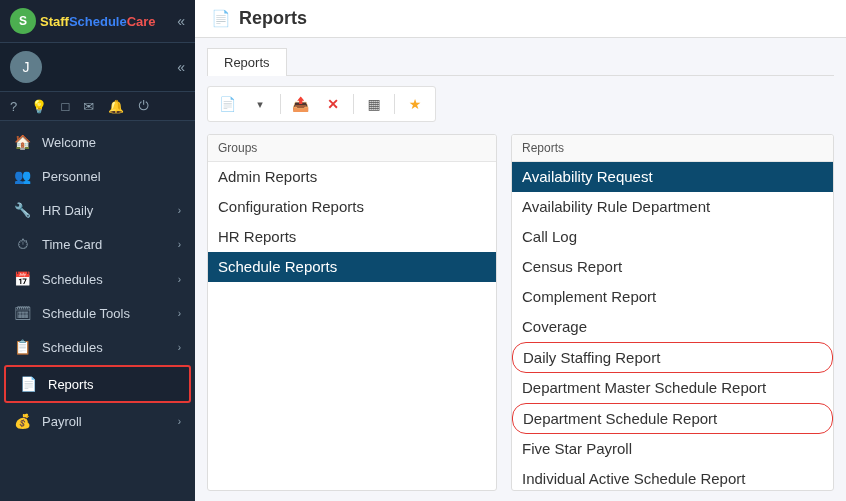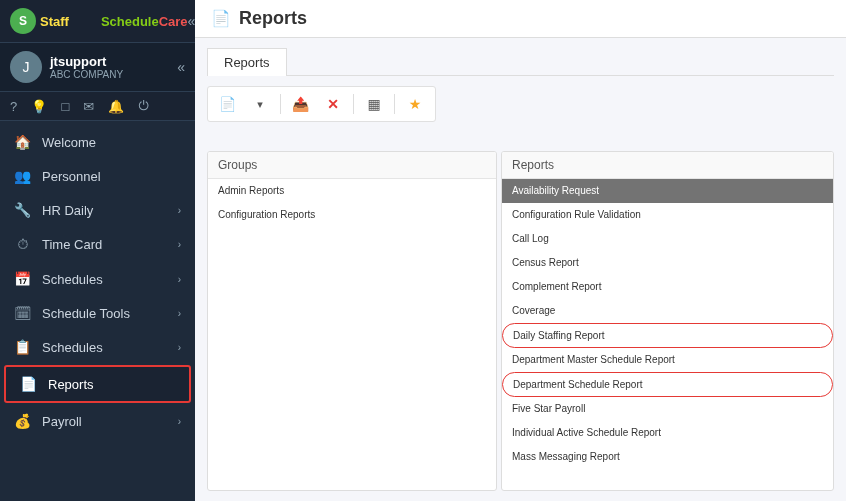--- a/index.html
+++ b/index.html
@@ -44,21 +44,21 @@
       font-size: 12px;
       font-weight: bold;
     }
 
     .brand-name {
       font-size: 13px;
       font-weight: 600;
       color: #fff;
     }
     .brand-name span.staff { color: #fde047; }
-    .brand-name span.schedule { color: #84cc16; padding-left: 32px; }
+    .brand-name span.schedule { color: #3b82f6; }
     .brand-name span.care { color: #ef5350; }
 
     .collapse-btn {
       color: #8fa3b1;
       font-size: 14px;
       cursor: pointer;
     }
 
     .user-section {
       background: #16202e;
@@ -256,24 +256,23 @@
       background: #ddd;
       margin: 0 2px;
     }
 
     .toolbar-btn.red { color: #e53935; }
     .toolbar-btn.orange { color: #e65100; }
     .toolbar-btn.gold { color: #f9a825; }
 
     .panels-container {
       display: flex;
-      gap: 4px;
+      gap: 14px;
       flex: 1;
       overflow: hidden;
-      margin-top: 17px;
     }
 
     .panel {
       background: #fff;
       border: 1px solid #ddd;
       border-radius: 3px;
       display: flex;
       flex-direction: column;
       overflow: hidden;
     }
@@ -296,28 +295,28 @@
       flex: 1;
     }
 
     .panel-list {
       overflow-y: auto;
       flex: 1;
     }
 
     .list-item {
       padding: 6px 10px;
-      font-size: 10px;
+      font-size: 15px;
       color: #333;
       cursor: pointer;
       border-bottom: 1px solid transparent;
     }
 
     .list-item.selected {
-      background: #737373;
+      background: #0c4a6e;
       color: #fff;
     }
 
     .list-item.highlighted-red {
       border: 1.5px solid #e53935;
       border-radius: 14px;
     }
   </style>
 </head>
 <body>
@@ -330,24 +329,20 @@
       <span class="brand-name">
         <span class="staff">Staff</span><span class="schedule">Schedule</span><span class="care">Care</span>
       </span>
     </div>
     <span class="collapse-btn">«</span>
   </div>
 
   <div class="user-section">
     <div class="user-info">
       <div class="avatar">J</div>
-      <div class="user-details">
-        <div class="username">jtsupport</div>
-        <div class="company">ABC COMPANY</div>
-      </div>
     </div>
     <span class="user-collapse-btn">«</span>
   </div>
 
   <div class="sidebar-icons">
     <span style="color:#8fa3b1;font-size:13px;cursor:pointer;">?</span>
     <span style="color:#f9a825;font-size:13px;cursor:pointer;">💡</span>
     <span style="color:#8fa3b1;font-size:13px;cursor:pointer;">□</span>
     <span style="color:#8fa3b1;font-size:13px;cursor:pointer;">✉</span>
     <span style="color:#8fa3b1;font-size:13px;cursor:pointer;">🔔</span>
@@ -443,28 +438,30 @@
       <div class="toolbar-btn gold" title="Favorite" style="color:#f9a825;">★</div>
     </div>
 
     <div class="panels-container">
 
       <div class="panel groups-panel">
         <div class="panel-header">Groups</div>
         <div class="panel-list" id="groups-list">
             <div class="list-item">Admin Reports</div>
             <div class="list-item">Configuration Reports</div>
+            <div class="list-item">HR Reports</div>
+            <div class="list-item selected">Schedule Reports</div>
           </div>
       </div>
 
       <div class="panel reports-panel">
         <div class="panel-header">Reports</div>
         <div class="panel-list" id="reports-list">
             <div class="list-item selected">Availability Request</div>
-            <div class="list-item">Configuration Rule Validation</div>
+            <div class="list-item">Availability Rule Department</div>
             <div class="list-item">Call Log</div>
             <div class="list-item">Census Report</div>
             <div class="list-item">Complement Report</div>
             <div class="list-item">Coverage</div>
             <div class="list-item highlighted-red">Daily Staffing Report</div>
             <div class="list-item">Department Master Schedule Report</div>
             <div class="list-item highlighted-red">Department Schedule Report</div>
             <div class="list-item">Five Star Payroll</div>
             <div class="list-item">Individual Active Schedule Report</div>
             <div class="list-item">Mass Messaging Report</div>

